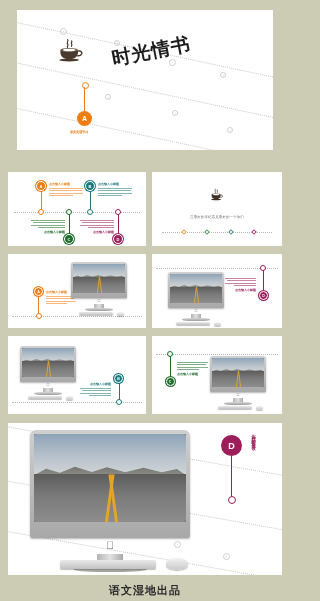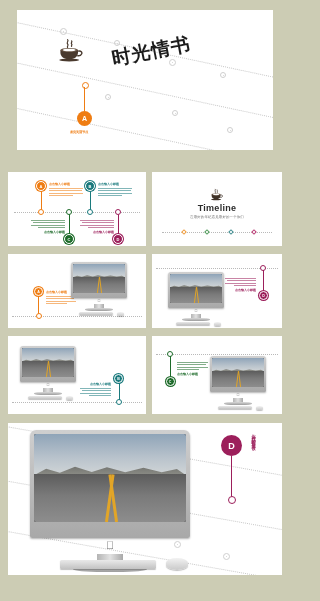--- a/index.html
+++ b/index.html
@@ -247,21 +247,20 @@
           <path d="M26 4c4 4 -4 7 0 11 4 4 -3 6 0 9"></path>
           <path d="M36 7c3 3 -3 5 0 8 3 3 -2 4 0 6"></path>
         </g>
         <path d="M8 30h44v6c0 10-9 17-22 17S8 46 8 36z" fill="#3f3228"></path>
         <ellipse cx="30" cy="30" rx="22" ry="5" fill="#6b5747"></ellipse>
         <ellipse cx="30" cy="30" rx="16" ry="3.4" fill="#ffffff"></ellipse>
         <path d="M52 33c8-2 11 3 9 7-2 4-7 5-11 4" fill="none" stroke="#3f3228" stroke-width="3.6"></path>
         <ellipse cx="30" cy="55" rx="25" ry="3.6" fill="#3f3228"></ellipse>
       </svg>
     </div>
-    <div class="tl-title" style="top:31px;">Timeline</div>
     <div class="tl-sub" style="top:43px;">在最好的年纪遇见最好的一个你们</div>
 
     <div class="hline" style="left:10px;top:60px;width:110px;"></div>
     <div class="diamond" style="left:30px;top:58px;border-color:#ef9c3c;"></div>
     <div class="diamond" style="left:53px;top:58px;border-color:#4f9a5a;"></div>
     <div class="diamond" style="left:77px;top:58px;border-color:#3f8c8f;"></div>
     <div class="diamond" style="left:100px;top:58px;border-color:#b93a74;"></div>
   </div>
 
   <div class="slide" id="slide-a" style="left:8px;top:254px;width:138px;height:74px;">
@@ -433,14 +432,15 @@
 
     <div class="tl-node" style="left:213px;top:12px;width:21px;height:21px;background:#9c1f5b;border-width:0;font-size:9px;">
       <span>D</span>
     </div>
     <div class="tl-stem" style="left:223px;top:33px;height:41px;background:#9c1f5b;"></div>
     <div class="tl-node hollow" style="left:219.5px;top:73px;width:8px;height:8px;border-width:1.2px;border-color:#9c1f5b;"></div>
 
     <div class="vtext" style="left:243px;top:8px;">你在我的时光里等候</div>
   </div>
 
+  <div class="footer">语文湿地出品</div>
 
 </div>
 
 </body></html>

